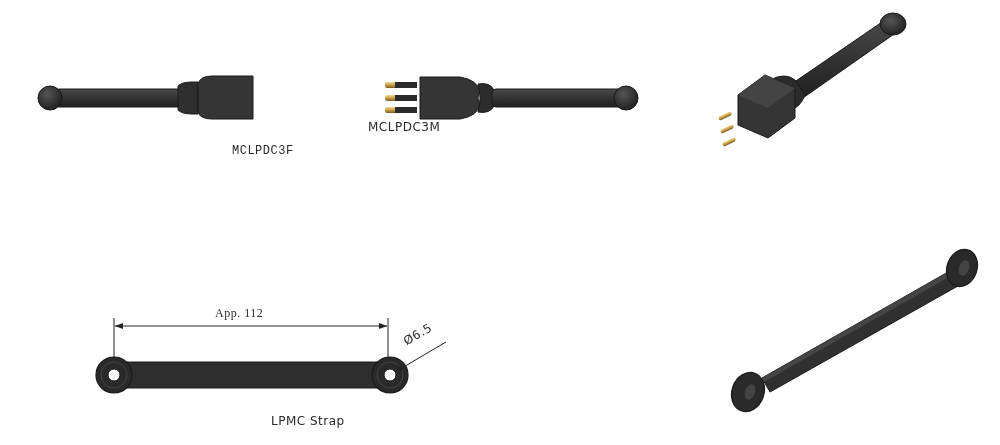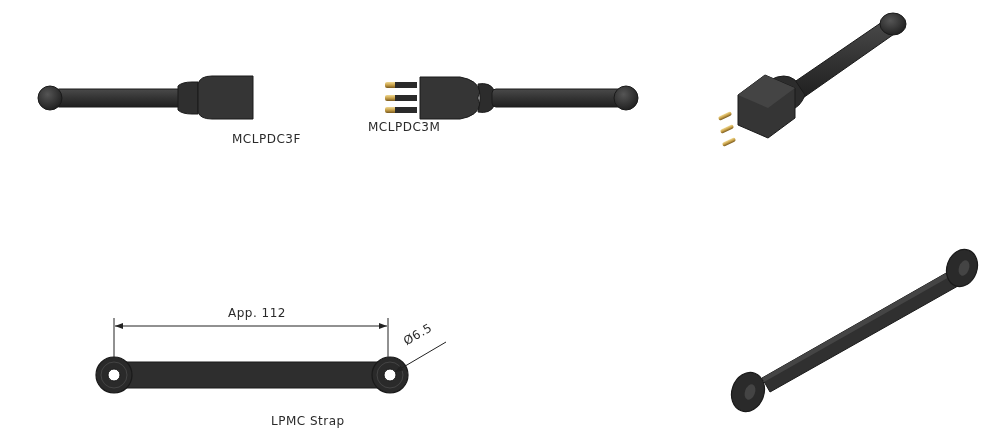--- a/index.html
+++ b/index.html
@@ -86,17 +86,17 @@
   <g>
     <path d="M762,378 L955,268 L965,282 L770,392 Z" fill="#303030" stroke="#1a1a1a" stroke-width="1"></path>
     <path d="M762,378 L955,268 L958,272 L764,382 Z" fill="#454545"></path>
     <ellipse cx="748" cy="392" rx="16" ry="20" fill="#2a2a2a" stroke="#1a1a1a" stroke-width="1.2" transform="rotate(20 748 392)"></ellipse>
     <ellipse cx="750" cy="392" rx="5" ry="8" fill="#444" transform="rotate(20 750 392)"></ellipse>
     <ellipse cx="962" cy="268" rx="15" ry="19" fill="#2a2a2a" stroke="#1a1a1a" stroke-width="1.2" transform="rotate(20 962 268)"></ellipse>
     <ellipse cx="964" cy="268" rx="5" ry="8" fill="#444" transform="rotate(20 964 268)"></ellipse>
   </g>
 </svg>
 
-<div class="label" style="left:232px; top:132px;">MCLPDC3F</div>
+<div class="label" style="left:232px; top:144px;font-family:Liberation Mono, monospace;">MCLPDC3F</div>
 <div class="label" style="left:368px; top:120px;">MCLPDC3M</div>
-<div class="label" style="left:228px; top:306px;">App. 112</div>
+<div class="label" style="left:215px; top:306px;font-family:Liberation Serif, serif;">App. 112</div>
 <div class="label" style="left:408px; top:334px; transform:rotate(-30deg); transform-origin:left bottom;">Ø6.5</div>
 <div class="label" style="left:271px; top:414px;">LPMC Strap</div>
 
 </body></html>

